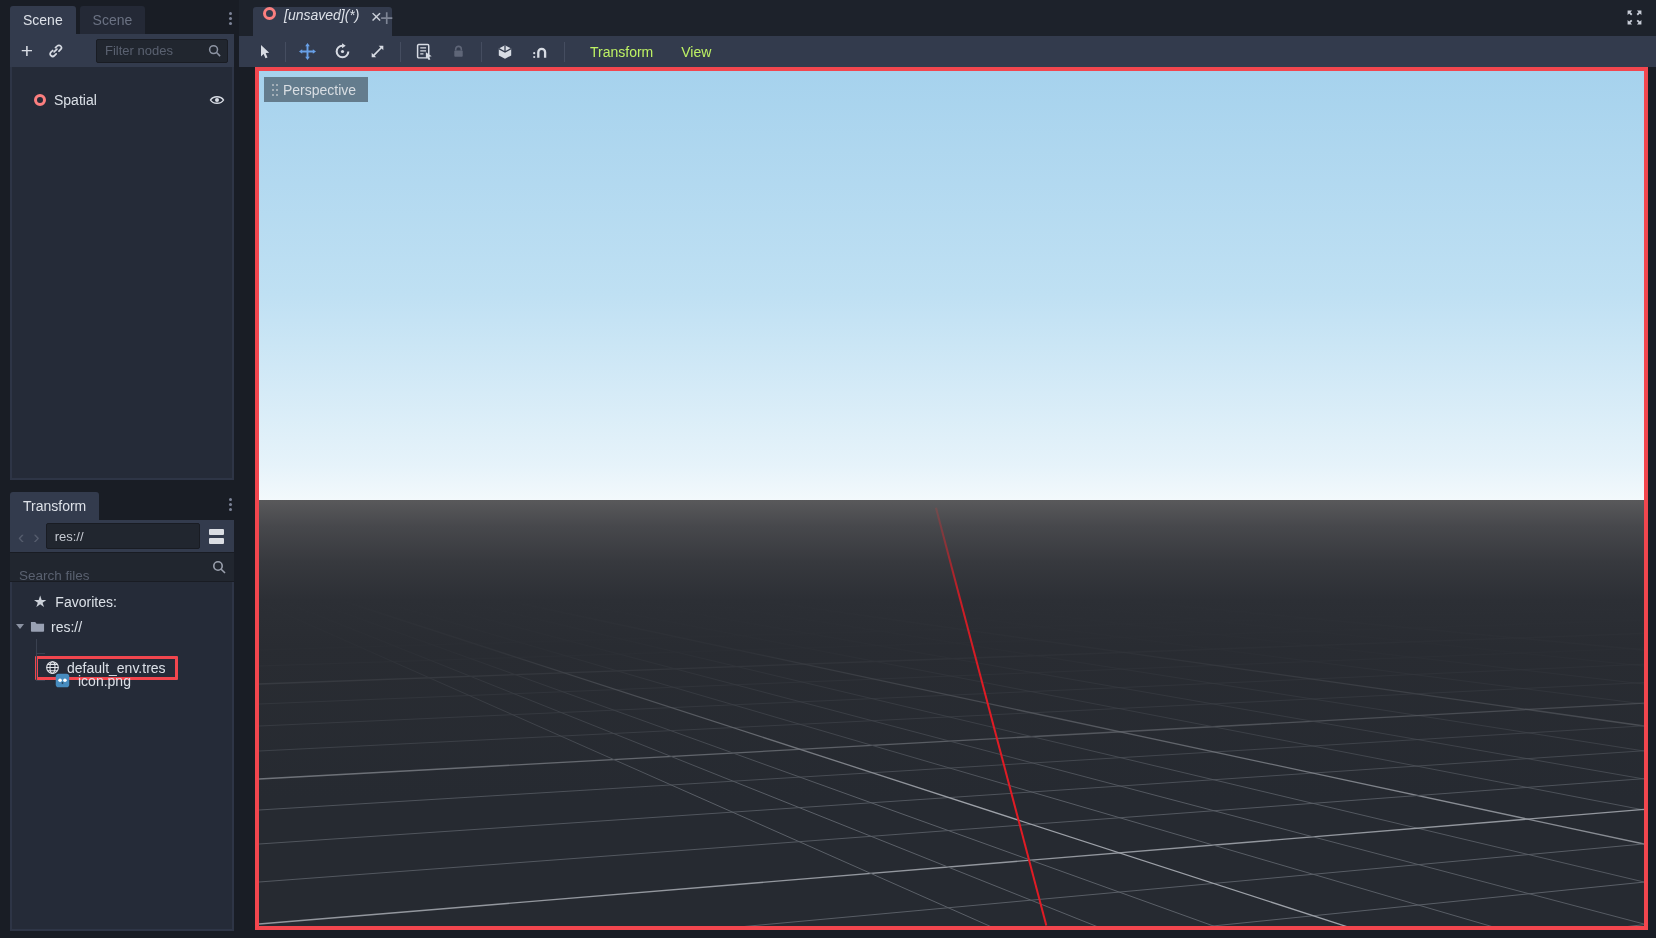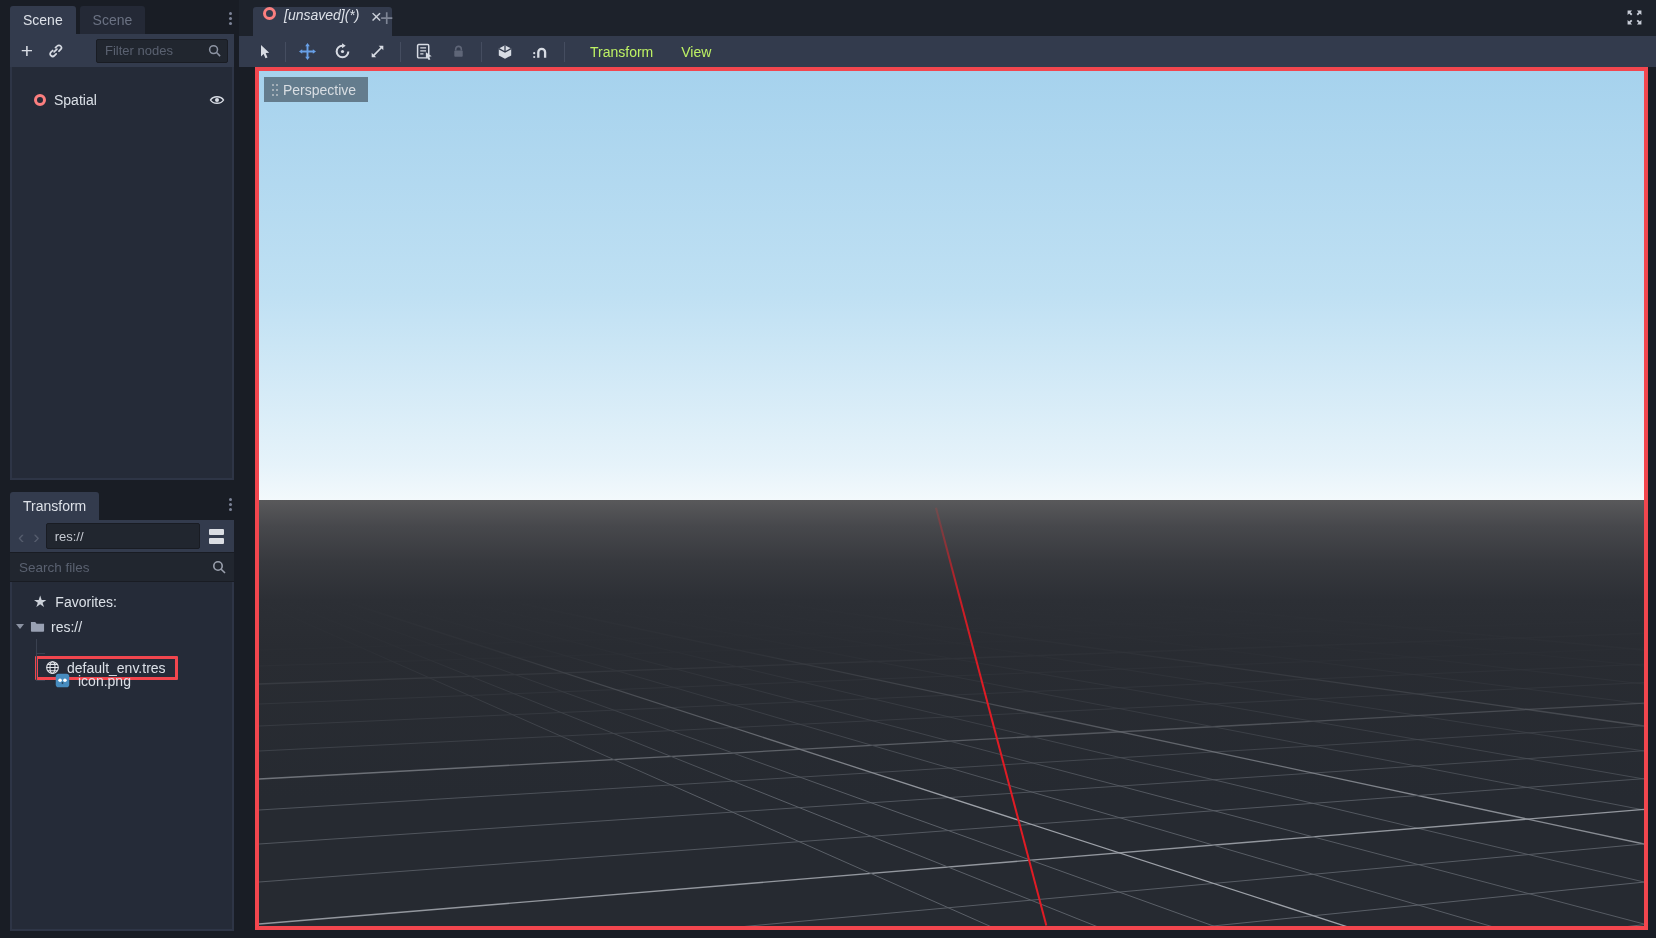--- a/index.html
+++ b/index.html
@@ -46,21 +46,21 @@
   #fs-body{height:411px;background:#333b4d;display:flex;flex-direction:column;}
   #fs-nav{height:32px;display:flex;align-items:center;gap:3px;padding:0 5px;}
   .chev{color:#565d6e;font-size:19px;line-height:1;padding:0 3px;user-select:none;}
   #fs-path{flex:1;height:24px;background:#21262f;border:1px solid #191c23;border-radius:2px;}
   #fs-path input{width:100%;height:100%;box-sizing:border-box;background:transparent;border:none;outline:none;
                  color:#c6cad2;font:13px "Liberation Sans",sans-serif;padding:0 8px;}
   #fs-toggle{width:26px;height:24px;display:flex;flex-direction:column;gap:3px;align-items:center;justify-content:center;}
   #fs-toggle i{width:15px;height:6px;background:#dadde3;border-radius:1px;}
   #fs-search{position:relative;height:28px;background:#21262f;border-top:1px solid #191c23;border-bottom:1px solid #191c23;}
   #fs-search input{width:100%;height:100%;box-sizing:border-box;background:transparent;border:none;outline:none;
-                   color:#f97316;font:13.5px "Liberation Sans",sans-serif;padding:0 28px 0 9px;}
+                   color:#f97316;font:13.5px "Liberation Sans",sans-serif;padding:0 28px 0 9px;margin-top:8px;}
   #fs-search input::placeholder{color:#5a6170;opacity:1;}
   #fs-search .mag{position:absolute;right:7px;top:6px;color:#9aa0ad;}
   #fs-tree{flex:1;background:#252b38;border:2px solid #2e3546;border-top:none;box-sizing:border-box;position:relative;padding-top:7px;}
   .fs-row{display:flex;align-items:center;gap:8px;font-size:14px;color:#dbe0e7;height:25px;}
   .star{color:#ccd1d9;font-size:16px;line-height:1;}
   .tri-down{width:0;height:0;border-left:4px solid transparent;border-right:4px solid transparent;border-top:5px solid #8b92a2;display:inline-block;}
   .hl-box{display:inline-flex;align-items:center;gap:7px;border:3px solid #f2464e;padding:1px 9px 1px 7px;border-radius:1px;margin-top:28px;}
   .guide-v{position:absolute;left:24px;top:57px;width:1px;height:42px;background:#3a4150;}
   .guide-h{position:absolute;left:24px;width:9px;height:1px;background:#3a4150;}
 

